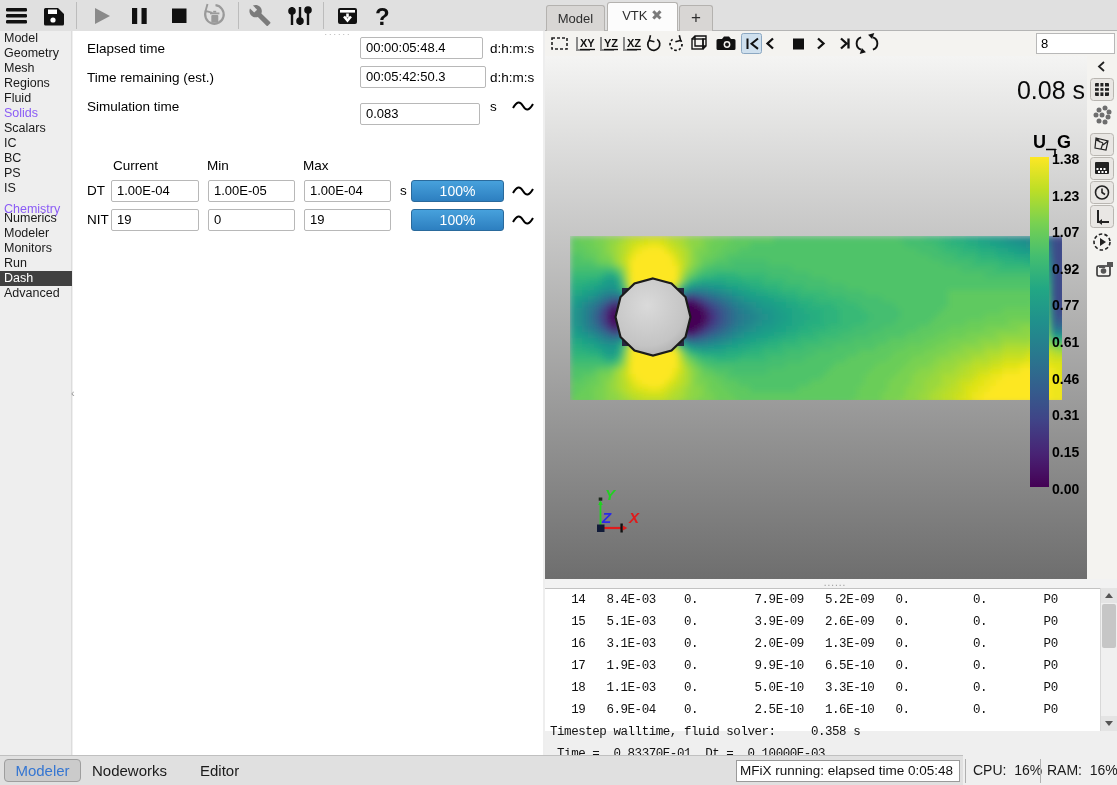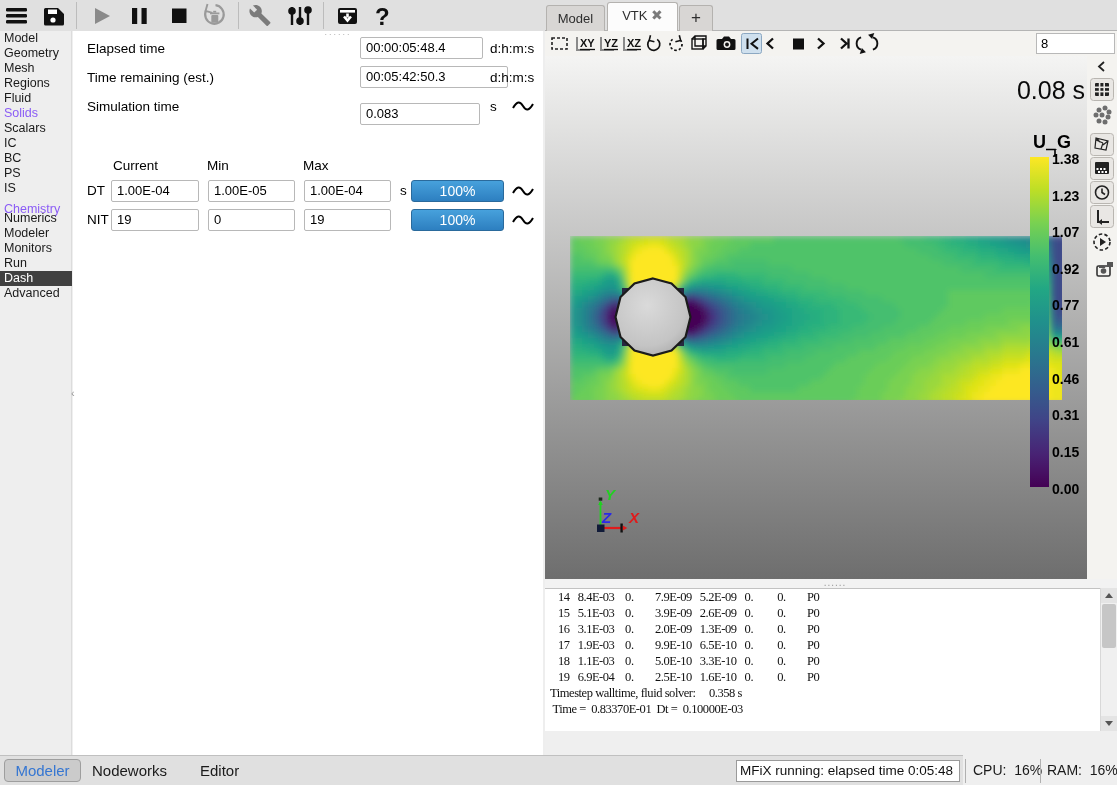--- a/index.html
+++ b/index.html
@@ -22,21 +22,21 @@
 .inp{position:absolute;background:#fff;border:1px solid #b8b8b8;border-radius:2px;font-size:13px;color:#000;padding-left:5px;line-height:20px;height:22px}
 .pbar{position:absolute;height:22px;background:linear-gradient(#47a1dc,#2d7fc0);border:1px solid #2a6a9c;border-radius:3px;color:#fff;font-size:14px;text-align:center;line-height:20px}
 
 #vtktb{left:545px;top:31px;width:572px;height:25px;background:#f4f3f0}
 
 #vtk{left:545px;top:56px;width:542px;height:523px;background:linear-gradient(#f4f4f3,#6e6e6e)}
 
 #rstrip{left:1087px;top:56px;width:30px;height:523px;background:#f4f3f0}
 
 #splith{left:545px;top:579px;width:572px;height:9px;background:#f2f2f2}
-#term{left:545px;top:588px;width:572px;height:143px;background:#fff;border-top:1px solid #c2c2c2;font-family:Liberation Serif, serif;font-size:12.5px;letter-spacing:-0.45px;color:#111;white-space:pre;line-height:16px}
+#term{left:545px;top:588px;width:572px;height:143px;background:#fff;border-top:1px solid #c2c2c2;font-family:Liberation Mono, monospace;font-size:12.5px;letter-spacing:-0.45px;color:#111;white-space:pre;line-height:22px}
 #msgrow{left:545px;top:731px;width:572px;height:24px;background:#e0e0e0;font-size:13px}
 
 #statusbar{left:0;top:755px;width:963px;height:30px;background:#e0e0e0;border-top:1px solid #c0c0c0}
 .sbtxt{position:absolute;font-size:15px;color:#1a1a1a}
 </style></head>
 <body>
 <div id="app">
 
 <div id="toolbar" class="abs">
 <svg width="545" height="31">
@@ -121,21 +121,21 @@
 <div class="nav-item sel" style="top:240px">Dash</div>
 <div class="nav-item" style="top:255px">Advanced</div>
 </div>
 
 <div id="main" class="abs">
 <div class="abs" style="left:185px;top:0px;width:160px;height:3px;color:#b0b0b0;font-size:9px;letter-spacing:2px;line-height:3px;text-align:center">......</div>
 <div class="lbl" style="left:14px;top:10px">Elapsed time</div>
 <div class="inp" style="left:287px;top:6px;width:123px">00:00:05:48.4</div>
 <div class="lbl" style="left:417px;top:10px">d:h:m:s</div>
 <div class="lbl" style="left:14px;top:39px">Time remaining (est.)</div>
-<div class="inp" style="left:287px;top:35px;width:148px">00:05:42:50.3</div>
+<div class="inp" style="left:287px;top:35px;width:126px">00:05:42:50.3</div>
 <div class="lbl" style="left:417px;top:39px">d:h:m:s</div>
 <div class="lbl" style="left:14px;top:68px">Simulation time</div>
 <div class="inp" style="left:287px;top:72px;width:120px">0.083</div>
 <div class="lbl" style="left:417px;top:68px">s</div>
 <svg class="abs" style="left:438px;top:66px" width="24" height="18">
         <path d="M2 11 C6 4 9 4 12 9 S 18 14 22 7" stroke="#000" stroke-width="2" fill="none"></path>
       </svg>
 <div class="lbl" style="left:40px;top:127px">Current</div>
 <div class="lbl" style="left:134px;top:127px">Min</div>
 <div class="lbl" style="left:230px;top:127px">Max</div>

